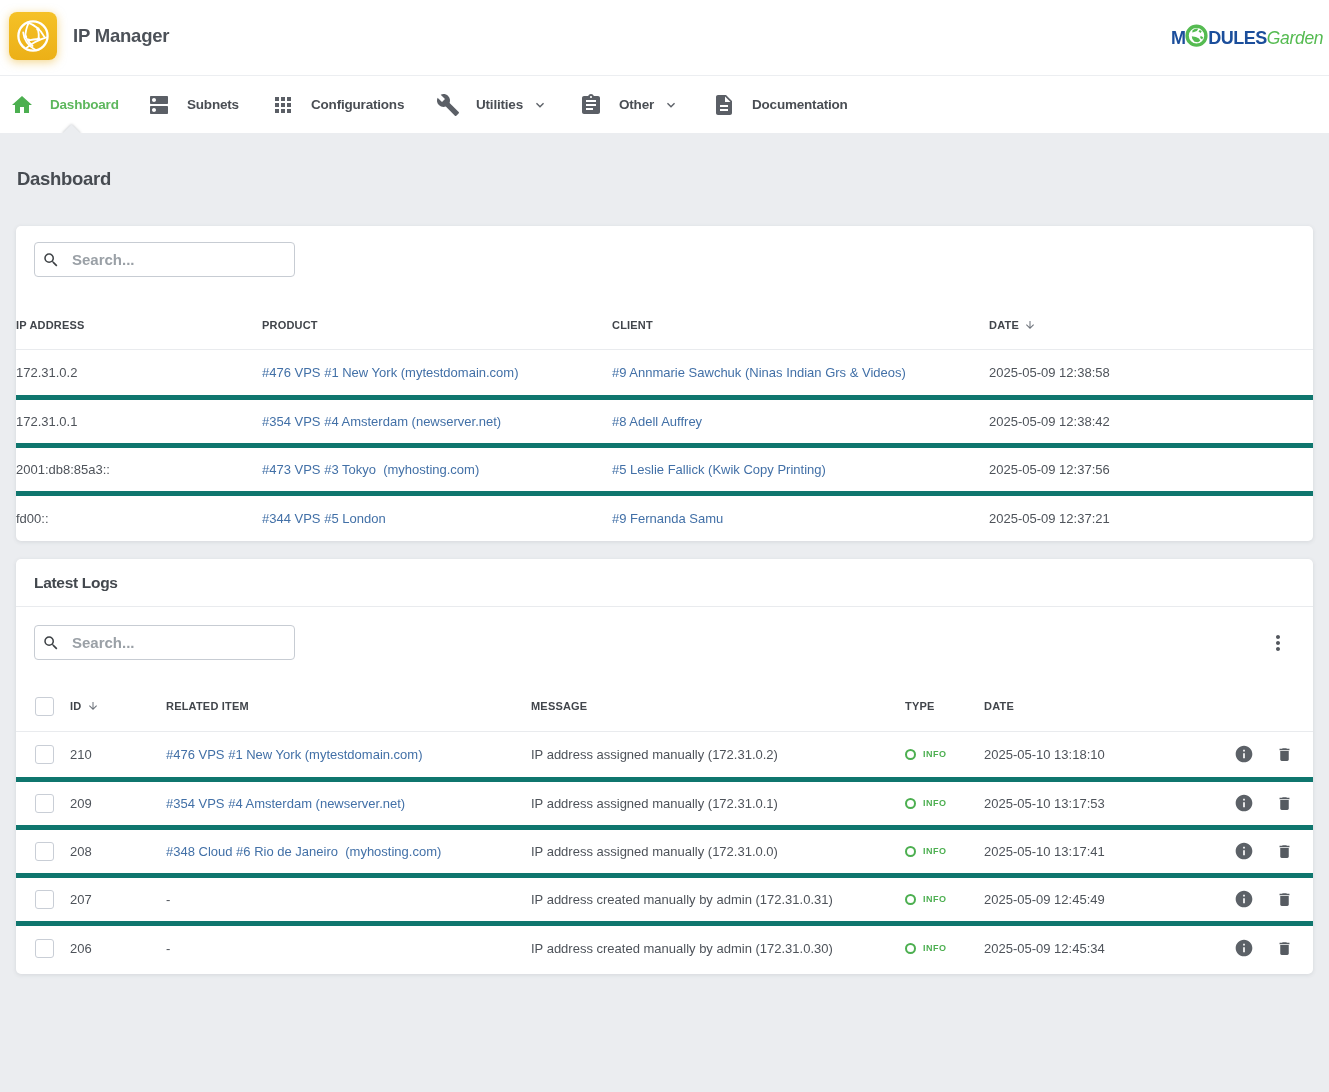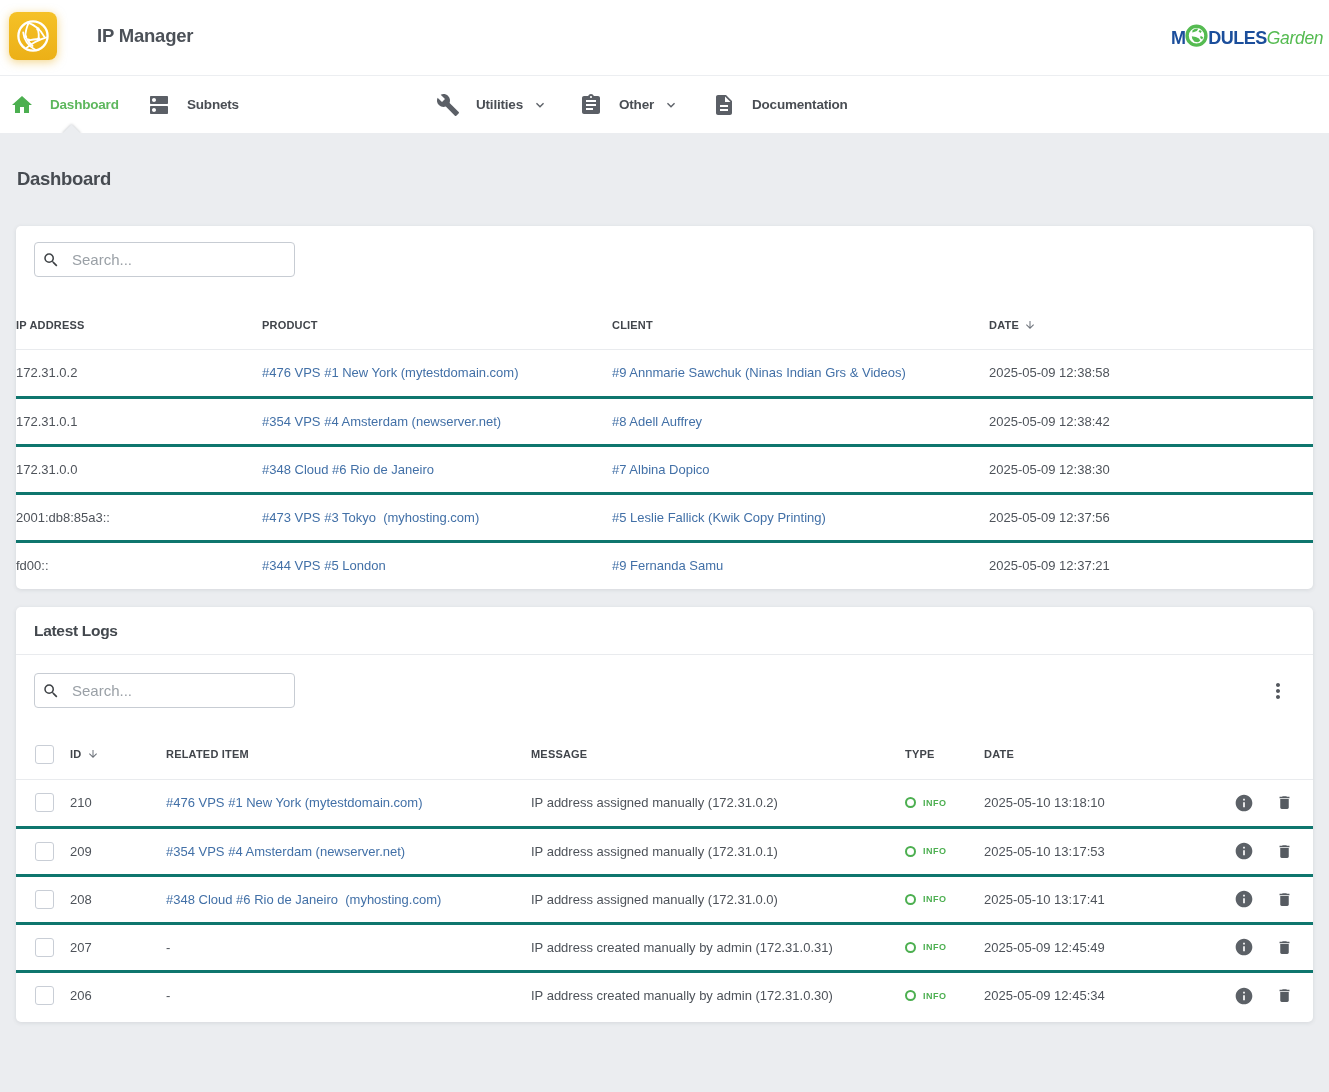--- a/index.html
+++ b/index.html
@@ -1,20 +1,20 @@
 <!DOCTYPE html>
 <html><head>
 <meta charset="utf-8">
 <style>
 * { margin:0; padding:0; box-sizing:border-box; }
 html,body { width:1329px; background:#ebedf0; font-family:"Liberation Sans",sans-serif; }
 body { height:1092px; overflow:hidden; }
 
 
-.topbar { height:76px; background:#fff; display:flex; align-items:center; padding:0 8px 4px 9px; border-bottom:1px solid #eceef1;gap:24px; }
+.topbar { height:76px; background:#fff; display:flex; align-items:center; padding:0 8px 4px 9px; border-bottom:1px solid #eceef1; }
 .applogo { width:48px; height:48px; border-radius:8px; background:linear-gradient(180deg,#f5c127,#ecb017); display:flex; align-items:center; justify-content:center; box-shadow:0 2px 10px rgba(233,173,21,.5); overflow:hidden; }
 .apptitle { margin-left:16px; font-size:18.5px; font-weight:bold; color:#4c5158; letter-spacing:-.2px; }
 .mglogo { margin-left:auto; display:flex; align-items:center; margin-top:5px; }
 
 
 .nav { height:57px; background:#fff; position:relative; }
 .nav-item { position:absolute; top:0; height:57px; display:flex; align-items:center; cursor:default; }
 .nav-item .nv-ic { width:24px; height:24px; }
 .nav-item .nv-label { font-size:13.5px; font-weight:bold; color:#4a4e54; margin-left:16px; letter-spacing:-.2px; }
 .nav-item.active .nv-label { color:#5db75d; }
@@ -30,27 +30,27 @@
 .card1 { margin-top:38px; }
 .card2 { margin-top:18px; }
 .card-head { height:48px; display:flex; align-items:center; padding-left:18px; border-bottom:1px solid #e9ebee; }
 .card-head .ct { font-size:15.5px; font-weight:bold; color:#43484e; letter-spacing:-.3px; }
 .card-body { padding-top:16px; }
 .card2 .card-body { padding-top:18px; }
 
 .searchrow { display:flex; align-items:center; padding:0 18px; }
 .searchbox { width:261px; height:35px; border:1px solid #c7ccd3; border-radius:4px; display:flex; align-items:center; background:#fff; }
 .searchbox svg { margin-left:7px; }
-.searchbox .ph { margin-left:12px; font-size:15px; color:#9aa0a6; }
+.searchbox .ph { margin-left:12px; font-size:15px; color:#9aa0a6;font-weight:bold; }
 .kebab { margin-left:auto; margin-right:5px; width:24px; height:24px; display:flex; align-items:center; justify-content:center; }
 
 table { border-collapse:collapse; width:100%; table-layout:fixed; margin-top:24px; }
 th { text-align:left; font-size:11px; font-weight:bold; color:#41454b; letter-spacing:.2px; height:48px; vertical-align:middle; }
 td { font-size:13px; color:#4e535a; height:48px; vertical-align:middle; }
-tr { border-bottom:3px solid #0f766e; }
+tr { border-bottom:5px solid #0f766e; }
 tbody tr:last-child { border-bottom:none; }
 thead tr { border-bottom:1px solid #e9ebee; }
 a.lnk { color:#4270a7; text-decoration:none; }
 .sortsvg { margin-left:2px; vertical-align:-2px; }
 
 
 .t1 th, .t1 td { padding-left:0; }
 .t1 .c1 { width:246px; }
 .t1 .c2 { width:350px; }
 .t1 .c3 { width:377px; }
@@ -123,20 +123,26 @@
         <path d="M10 20v-6h4v6h5v-8h3L12 3 2 12h3v8z"></path>
       </svg>
     <span class="nv-label">Dashboard</span>
   </div>
   <div class="nav-item" style="left:147px;">
     <svg class="nv-ic" viewBox="0 0 24 24" fill="#5b5f66">
         <path d="M20 13H4c-.55 0-1 .45-1 1v6c0 .55.45 1 1 1h16c.55 0 1-.45 1-1v-6c0-.55-.45-1-1-1zM7 19c-1.1 0-2-.9-2-2s.9-2 2-2 2 .9 2 2-.9 2-2 2zM20 3H4c-.55 0-1 .45-1 1v6c0 .55.45 1 1 1h16c.55 0 1-.45 1-1V4c0-.55-.45-1-1-1zM7 9c-1.1 0-2-.9-2-2s.9-2 2-2 2 .9 2 2-.9 2-2 2z"></path>
       </svg>
     <span class="nv-label">Subnets</span>
   </div>
+  <div class="nav-item" style="left:271px;">
+    <svg class="nv-ic" viewBox="0 0 24 24" fill="#5b5f66">
+        <path d="M4 8h4V4H4v4zm6 12h4v-4h-4v4zm-6 0h4v-4H4v4zm0-6h4v-4H4v4zm6 0h4v-4h-4v4zm6-10v4h4V4h-4zm-6 4h4V4h-4v4zm6 6h4v-4h-4v4zm0 6h4v-4h-4v4z"></path>
+      </svg>
+    <span class="nv-label">Configurations</span>
+  </div>
   <div class="nav-item" style="left:436px;">
     <svg class="nv-ic" viewBox="0 0 24 24" fill="#5b5f66">
         <path d="M22.7 19l-9.1-9.1c.9-2.3.4-5-1.5-6.9-2-2-5-2.4-7.4-1.3L9 6 6 9 1.6 4.7C.4 7.1.9 10.1 2.9 12.1c1.9 1.9 4.6 2.4 6.9 1.5l9.1 9.1c.4.4 1 .4 1.4 0l2.3-2.3c.5-.4.5-1.1.1-1.4z"></path>
       </svg>
     <span class="nv-label">Utilities</span>
     <svg class="nav-chev" viewBox="0 0 24 24" fill="#5b5f66">
         <path d="M16.59 8.59L12 13.17 7.41 8.59 6 10l6 6 6-6z"></path>
       </svg>
   </div>
   <div class="nav-item" style="left:579px;">
@@ -188,26 +194,20 @@
             <td class="c1">172.31.0.2</td>
             <td class="c2"><a class="lnk">#476 VPS #1 New York (mytestdomain.com)</a></td>
             <td class="c3"><a class="lnk">#9 Annmarie Sawchuk (Ninas Indian Grs &amp; Videos)</a></td>
             <td class="c4">2025-05-09 12:38:58</td>
           </tr>
           <tr>
             <td class="c1">172.31.0.1</td>
             <td class="c2"><a class="lnk">#354 VPS #4 Amsterdam (newserver.net)</a></td>
             <td class="c3"><a class="lnk">#8 Adell Auffrey</a></td>
             <td class="c4">2025-05-09 12:38:42</td>
-          </tr>
-          <tr>
-            <td class="c1">172.31.0.0</td>
-            <td class="c2"><a class="lnk">#348 Cloud #6 Rio de Janeiro</a></td>
-            <td class="c3"><a class="lnk">#7 Albina Dopico</a></td>
-            <td class="c4">2025-05-09 12:38:30</td>
           </tr>
           <tr>
             <td class="c1">2001:db8:85a3::</td>
             <td class="c2"><a class="lnk">#473 VPS #3 Tokyo&nbsp; (myhosting.com)</a></td>
             <td class="c3"><a class="lnk">#5 Leslie Fallick (Kwik Copy Printing)</a></td>
             <td class="c4">2025-05-09 12:37:56</td>
           </tr>
           <tr>
             <td class="c1">fd00::</td>
             <td class="c2"><a class="lnk">#344 VPS #5 London</a></td>

